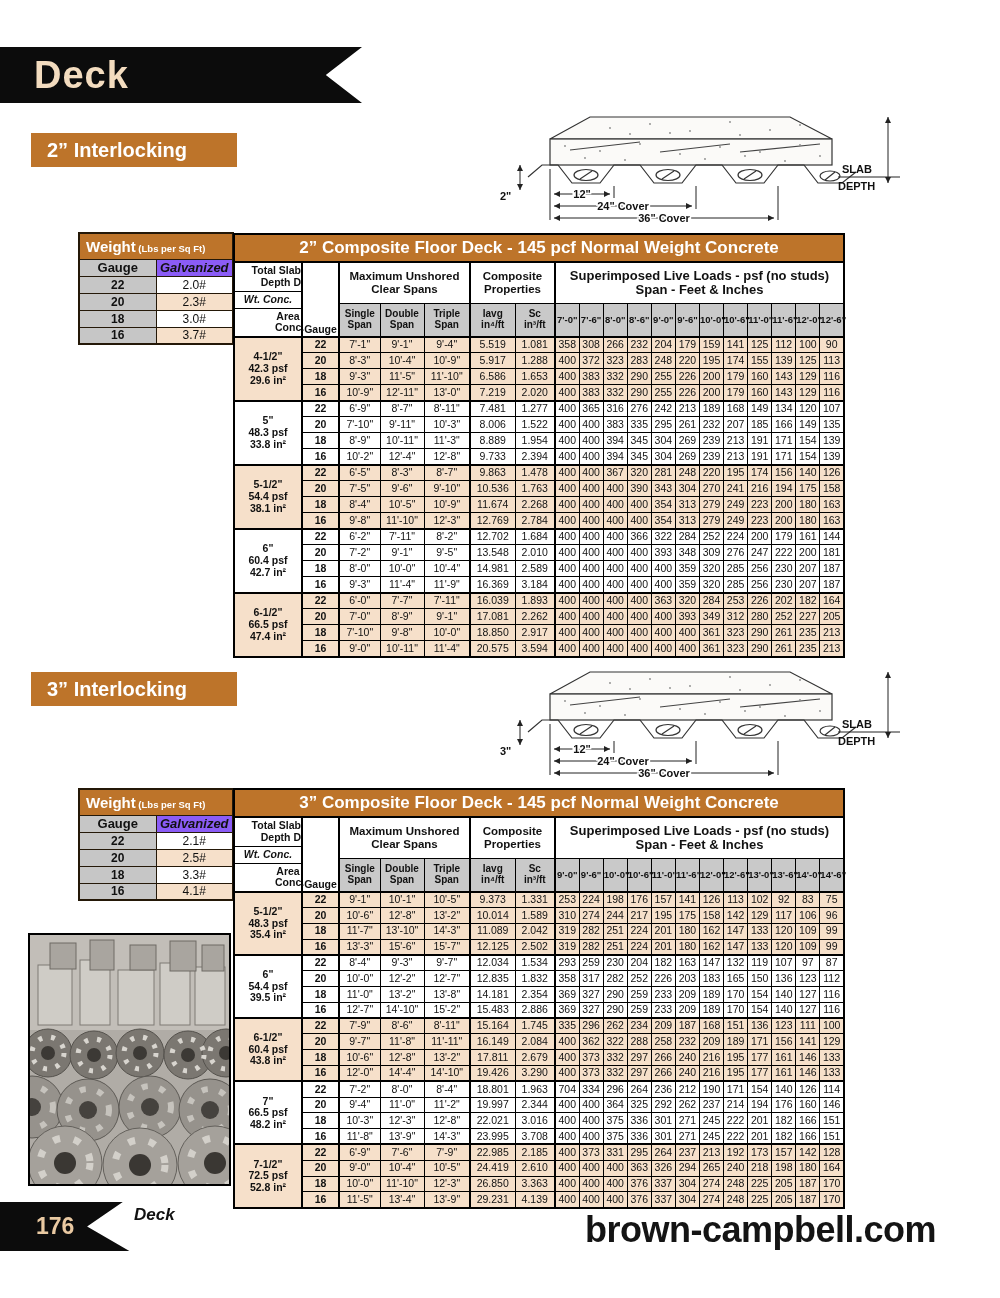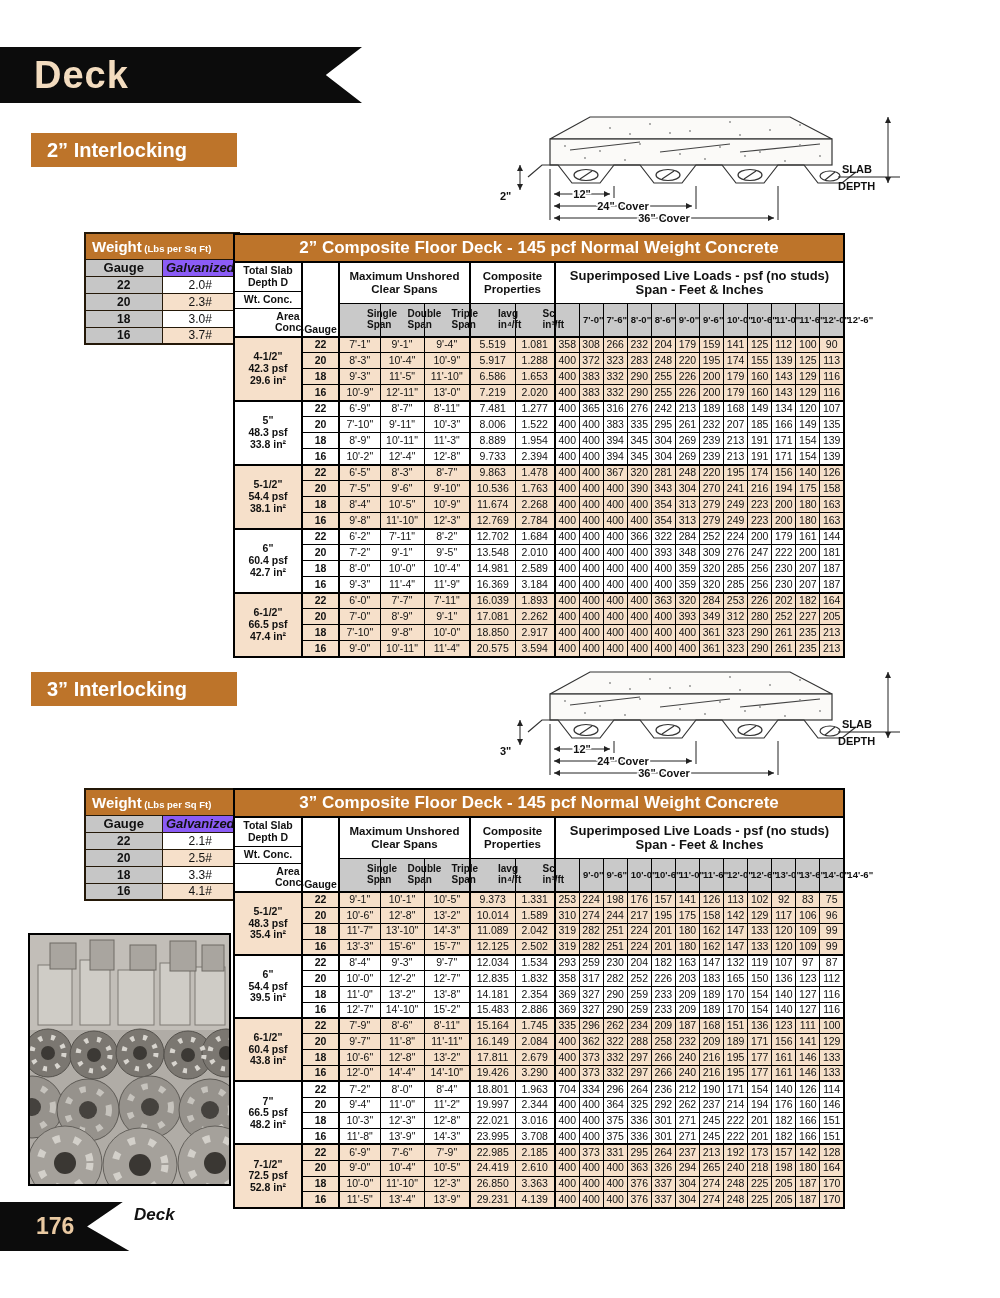--- a/index.html
+++ b/index.html
@@ -11,46 +11,46 @@
           font-family:"Liberation Sans","DejaVu Sans",sans-serif;color:var(--ink);}
   
   .top-banner{position:absolute;left:0;top:47px;width:362px;height:56px;background:#0c0c0c;
     clip-path:polygon(0 0,100% 0,90% 50%,100% 100%,0 100%);display:flex;align-items:center;}
   .top-banner span{margin-left:34px;font-size:38px;font-weight:bold;letter-spacing:1px;color:#f3dcbf;}
   
   .sec-banner{position:absolute;width:206px;height:34px;background:var(--accent);color:#fff;
     font-weight:bold;font-size:20px;display:flex;align-items:center;padding-left:16px;}
   
   .weight-table{position:absolute;width:156px;border-collapse:collapse;table-layout:fixed;
-    border:2px solid #241808;font-size:12px;margin-left:6px;}
+    border:2px solid #241808;font-size:12px;}
   .weight-table td{border:1px solid #241808;text-align:center;height:17px;padding:0;}
   .wt-title td{background:var(--accent);color:#fff;text-align:left;padding-left:6px;height:26px;}
   .wt-t{font-weight:bold;font-size:15px;}
   .wt-sub{font-weight:bold;font-size:9.5px;}
   .wt-head td{font-weight:bold;font-size:13px;}
   .wt-gauge-h,.wt-gauge{background:#c6c6c6;font-weight:bold;}
   .wt-galv-h{background:#8b5cf6;font-style:italic;}
   .wt-val{background:#fff;}
   .wt-alt .wt-val{background:var(--peach);}
   
   .main-table{position:absolute;width:612px;border-collapse:collapse;table-layout:fixed;
     border:2px solid #000;}
   .main-table td{border:1px solid #000;text-align:center;padding:0;font-size:10.5px;line-height:1.1;}
   .bR2{border-right-width:2px !important;}
   .mt-title td{background:var(--accent);color:#fff;font-weight:bold;font-size:17px;height:28px;
     border-bottom-width:2px;}
   .mt-h1 td{height:33px;font-weight:bold;background:#fff;}
   .mt-h1 .h1{font-size:11.5px;}
   .mt-h1 .h1loads{font-size:13px;}
   .col1{vertical-align:top;font-weight:bold;font-size:10.5px;}
-  .c1a{border-bottom:1px solid #000;padding:2px 0 3px;}
-  .c1b{border-bottom:1px solid #000;padding:2px 6px;}
+  .c1a{border-bottom:1px solid #000;padding:2px 0 3px;text-align:right;}
+  .c1b{border-bottom:1px solid #000;padding:2px 6px;font-style:italic;}
   .c1c{padding:2px 0;margin-left:40px;}
   .gaugeH{vertical-align:bottom;padding-bottom:3px;font-weight:bold;font-size:11px;}
-  .mt-h2 td{background:var(--hgray);font-weight:bold;font-size:10px;height:27px;line-height:1.05;padding-left:27px;}
+  .mt-h2 td{background:var(--hgray);font-weight:bold;font-size:10px;height:27px;line-height:1.05;}
   .mt-h2 .span-h{font-size:9.5px;}
   .glabel{font-weight:bold;font-size:10.5px;line-height:1.25;}
   .gaugeC{font-weight:bold;font-size:11px;}
   .spanC,.propC,.loadC{font-size:10.5px;}
   .gpeach td{background:var(--peach);}
   .gwhite td{background:#fff;}
   .gstart td{border-top-width:2px;}
   .diagram{position:absolute;width:420px;height:118px;}
   
   .photo{position:absolute;left:28px;top:933px;width:203px;height:253px;border:2px solid #000;}
@@ -1369,14 +1369,15 @@
             <circle cx="185" cy="228" r="11"></circle>
           </g>
       </g>
     </svg>
   </div>
 
   <div class="footer-pennant">
     <span>176</span>
   </div>
   <div class="footer-deck">Deck</div>
+  <div class="footer-site">brown-campbell.com</div>
 
 </div>
 
 </body></html>

